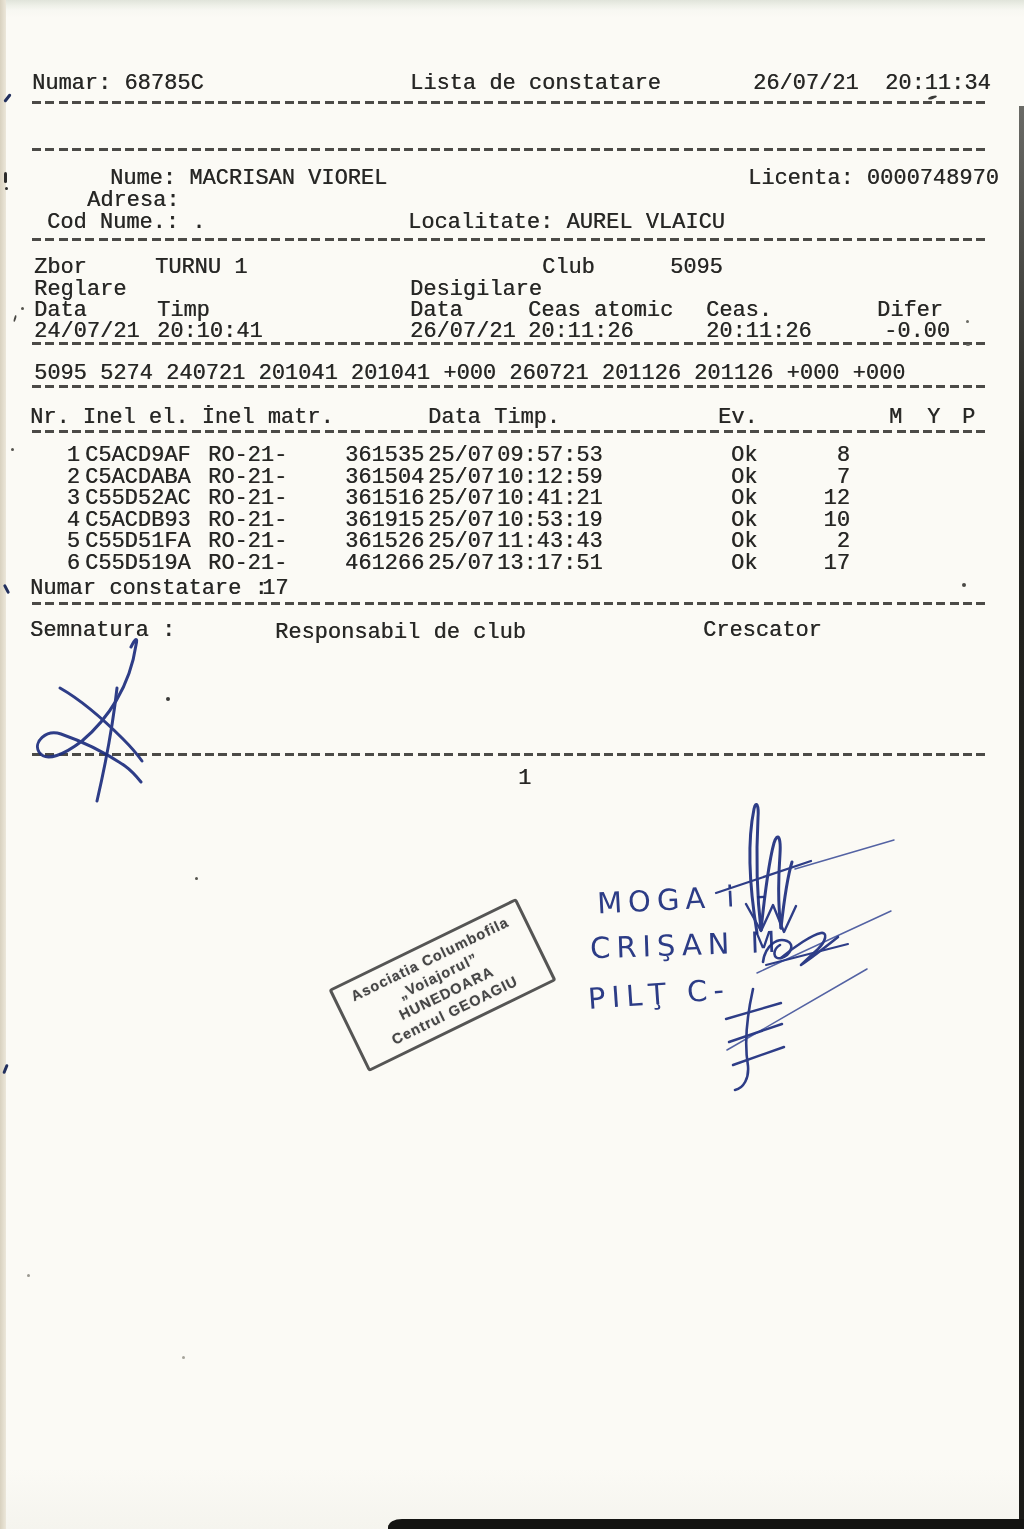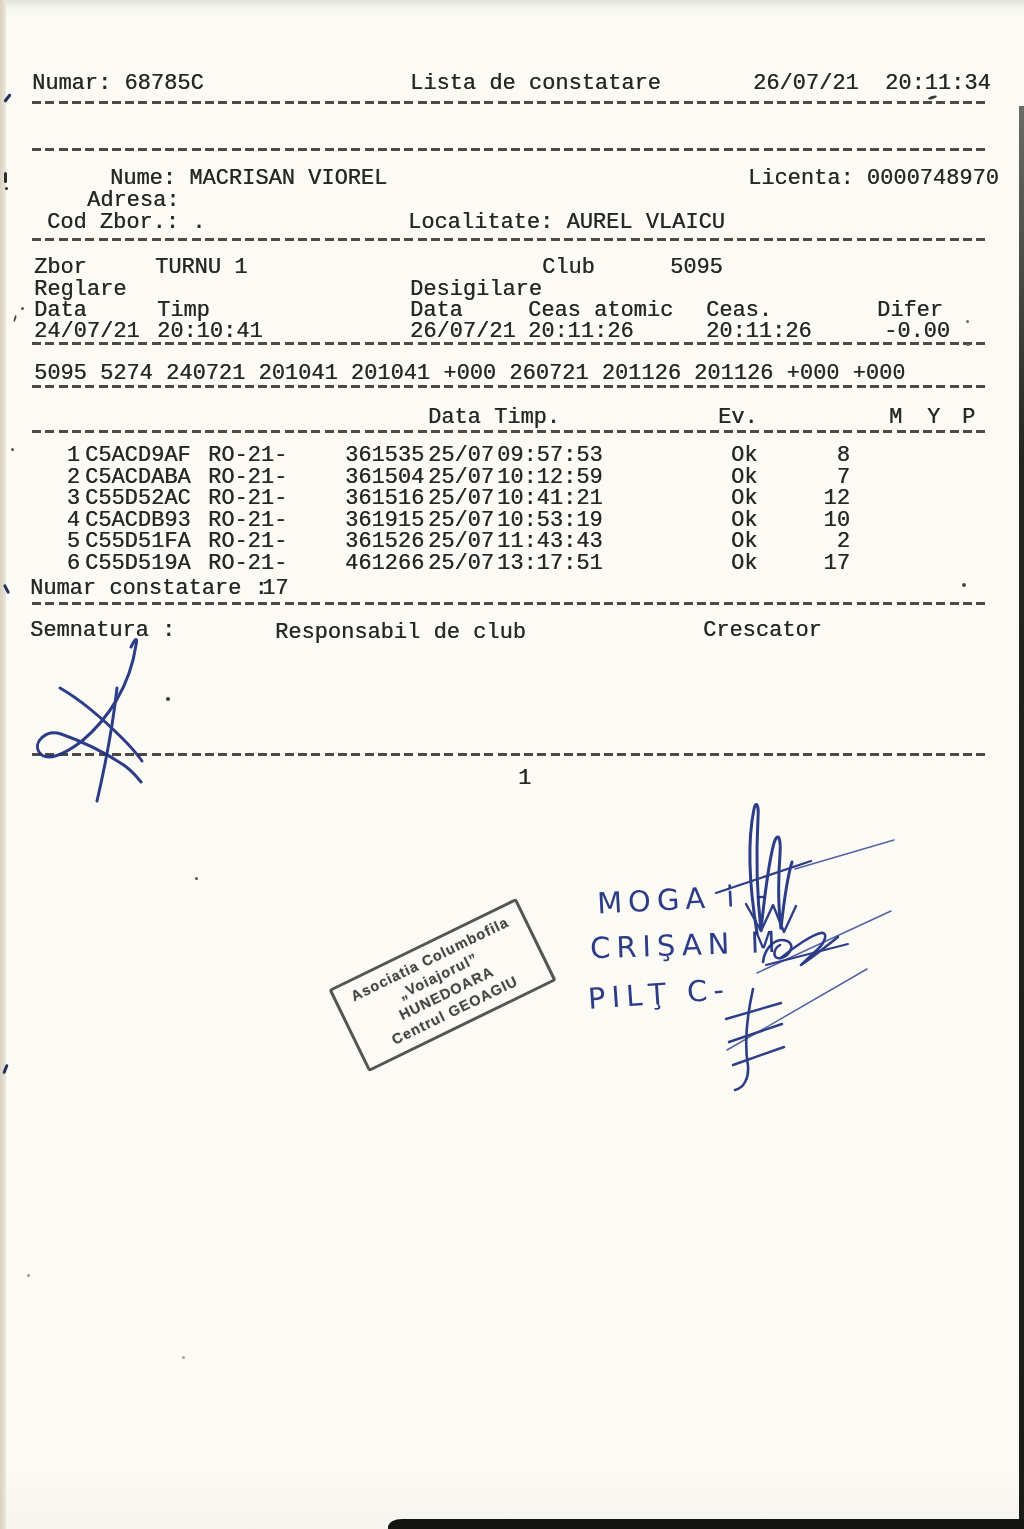--- a/index.html
+++ b/index.html
@@ -58,21 +58,21 @@
   <span class="t" style="left:32px;top:73px">Numar: 68785C</span>
   <span class="t" style="left:410px;top:73px">Lista de constatare</span>
   <span class="t" style="left:753px;top:73px">26/07/21  20:11:34</span>
   <div class="dash" style="top:101px"></div>
 
   <div class="dash" style="top:148px"></div>
 
   <span class="t" style="left:110px;top:168px">Nume: MACRISAN VIOREL</span>
   <span class="t" style="left:748px;top:168px">Licenta: 0000748970</span>
   <span class="t" style="left:87px;top:190px">Adresa:</span>
-  <span class="t" style="left:47px;top:212px">Cod Zbor.: .</span>
+  <span class="t" style="left:47px;top:212px">Cod Nume.: .</span>
   <span class="t" style="left:408px;top:212px">Localitate: AUREL VLAICU</span>
   <div class="dash" style="top:238px"></div>
 
   <span class="t" style="left:34px;top:257px">Zbor</span>
   <span class="t" style="left:155px;top:257px">TURNU 1</span>
   <span class="t" style="left:542px;top:257px">Club</span>
   <span class="t" style="left:670px;top:257px">5095</span>
 
   <span class="t" style="left:34px;top:279px">Reglare</span>
   <span class="t" style="left:410px;top:279px">Desigilare</span>
@@ -88,20 +88,21 @@
   <span class="t" style="left:157px;top:321px">20:10:41</span>
   <span class="t" style="left:410px;top:321px">26/07/21</span>
   <span class="t" style="left:528px;top:321px">20:11:26</span>
   <span class="t" style="left:706px;top:321px">20:11:26</span>
   <span class="t" style="left:884px;top:321px">-0.00</span>
   <div class="dash" style="top:342px"></div>
 
   <span class="t" style="left:34px;top:363px">5095 5274 240721 201041 201041 +000 260721 201126 201126 +000 +000</span>
   <div class="dash" style="top:385px"></div>
 
+  <span class="t" style="left:30px;top:407px">Nr. Inel el. İnel matr.</span>
   <span class="t" style="left:428px;top:407px">Data Timp.</span>
   <span class="t" style="left:718px;top:407px">Ev.</span>
   <span class="t" style="left:889px;top:407px">M</span>
   <span class="t" style="left:927px;top:407px">Y</span>
   <span class="t" style="left:962px;top:407px">P</span>
   <div class="dash" style="top:430px"></div>
 
   <div class="row" style="top:445px">
     <span class="t c-nr">1</span>
     <span class="t c-ring">C5ACD9AF</span>

